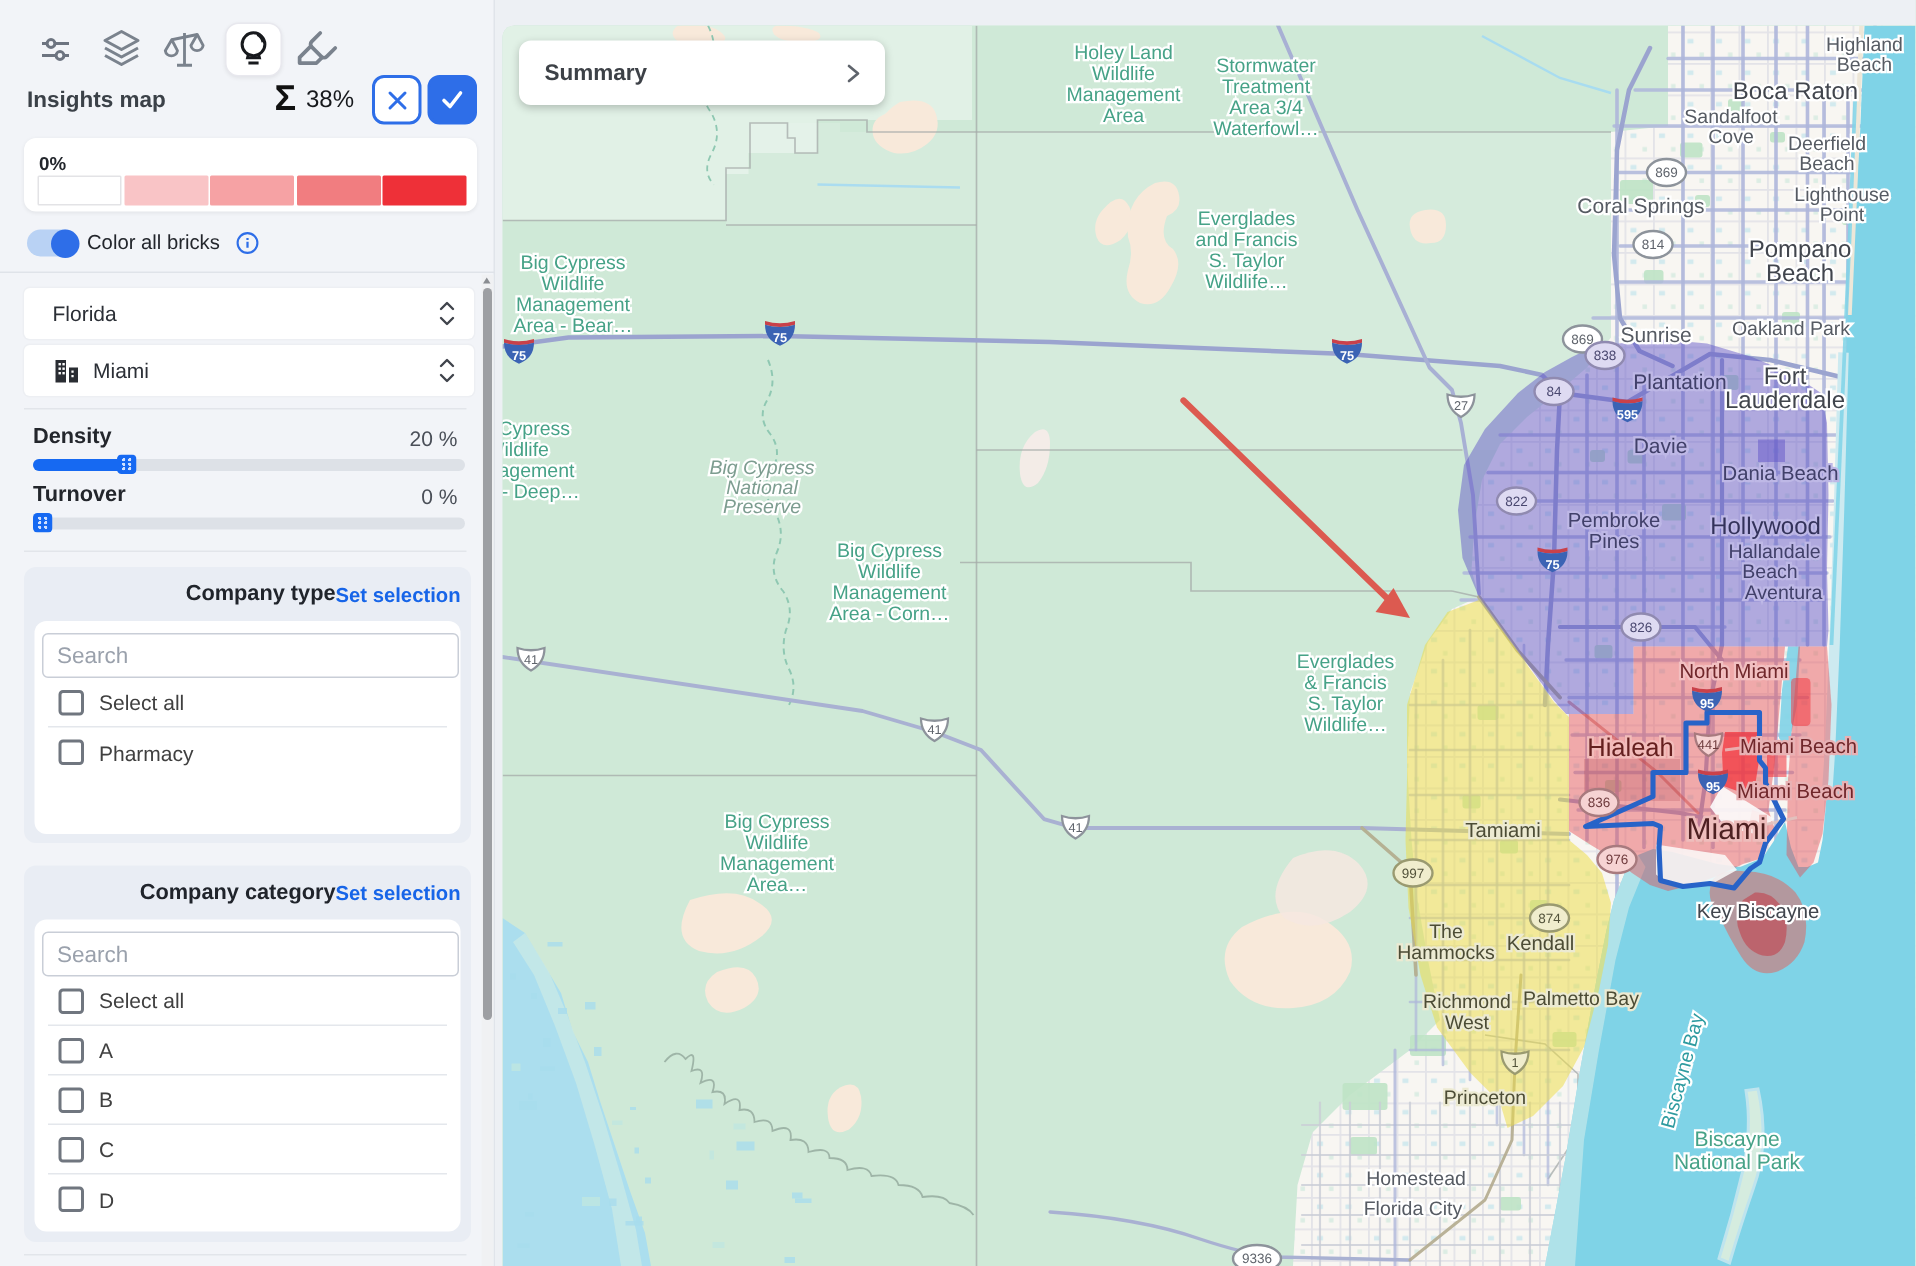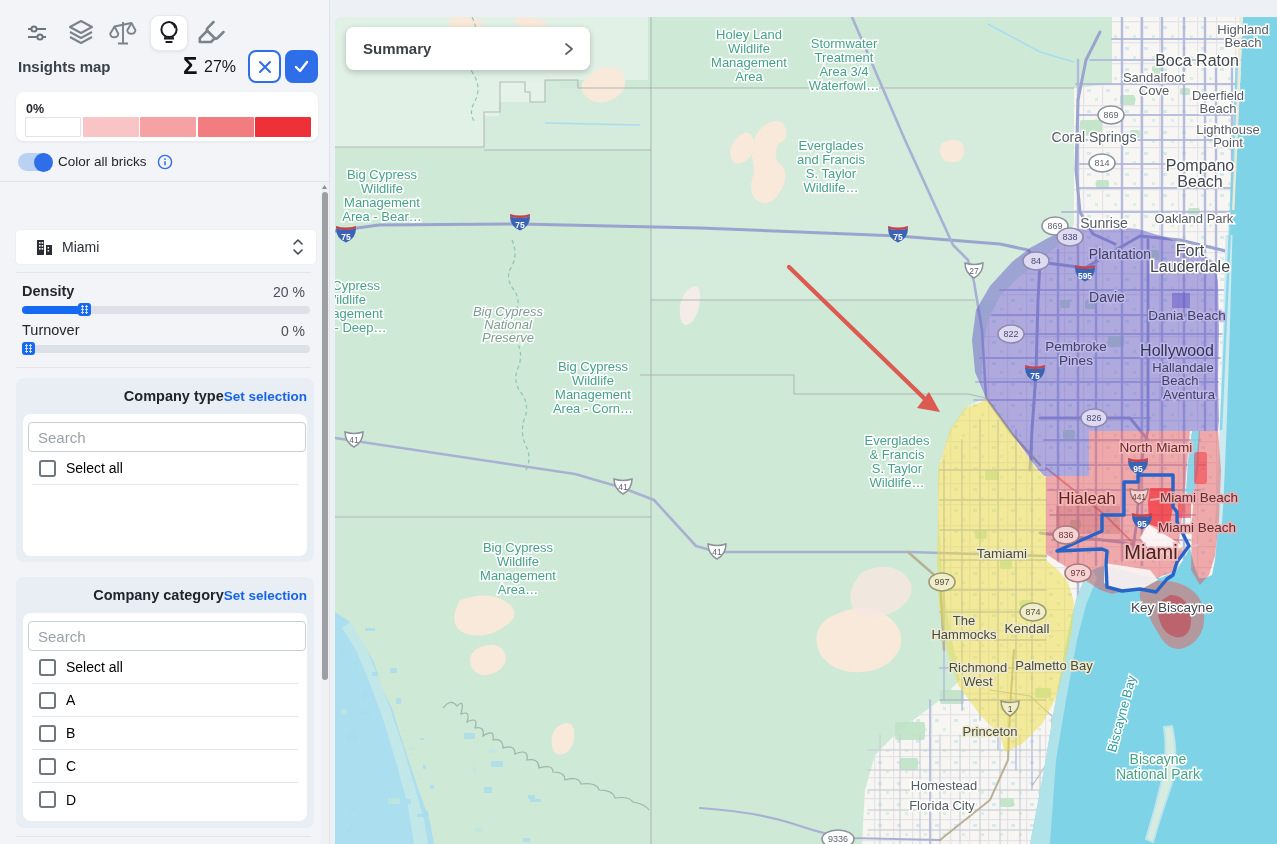--- a/index.html
+++ b/index.html
@@ -18,21 +18,21 @@
 .card{position:absolute;left:16px;width:298px;background:#e9edf4;border-radius:8px}
 .chead{display:flex;justify-content:flex-end;align-items:center;height:36px;padding:0 7px 0 13px}
 .chead span:first-child{font-size:14.5px;font-weight:bold;color:#20242b}
 .setsel{font-size:13.5px;font-weight:bold;color:#1765e8}
 .inner{margin:0 7px;background:#fff;border-radius:8px;padding:8px 5px 0 5px}
 .search{display:block;width:278px;height:30px;margin:0 auto;border:1px solid #c9ced7;border-radius:4px;font-size:15px;color:#23262c;padding-left:9px;outline:none;font-family:Liberation Sans, sans-serif}
 .search::placeholder{color:#9aa1ac}
 .row{position:relative;height:33px;display:flex;align-items:center;border-bottom:1px solid #e4e7ec;margin:0 4px}
 .row.last{border-bottom:none}
 .cb{width:17px;height:17px;border:2px solid #70767f;border-radius:3px;margin-left:7px;flex:none}
-.cbl{margin-left:10px;font-size:14px;color:#000000}
+.cbl{margin-left:10px;font-size:14px;color:#404040}
 #sbtrack{position:absolute;right:0;top:183px;width:8px;height:661px;background:#f0f1f3}
 #sbthumb{position:absolute;right:1px;top:192px;width:6px;height:488px;background:#9d9fa3;border-radius:3px}
 #mapwrap{position:absolute;left:335px;top:17px;width:942px;height:827px;border-top-left-radius:8px;overflow:hidden;background:#cfe9d7}
 #summary{position:absolute;left:346px;top:27px;width:244px;height:43px;background:#fff;border-radius:8px;box-shadow:0 2px 6px rgba(0,0,0,.22);display:flex;align-items:center;padding:0 14px 0 17px;justify-content:space-between}
 #summary b{font-size:15px;color:#3d4147}
 </style></head>
 <body>
 <div id="mapwrap">
     <svg width="942" height="827" viewBox="335 17 942 827" style="display:block">
 <defs>
@@ -454,21 +454,21 @@
       </g>
   </svg>
   <svg class="ic" style="left:196px;top:17px" width="32" height="32" viewBox="0 0 32 32">
     <g stroke="#7a828d" stroke-width="2" fill="none" stroke-linejoin="round" stroke-linecap="round" transform="scale(1.25)">
         <path d="m9 11-6 6v3h9l3-3"></path>
         <path d="m22 12-4.6 4.6a2 2 0 0 1-2.8 0l-5.2-5.2a2 2 0 0 1 0-2.8L14 4"></path>
       </g>
   </svg>
   <div style="position:absolute;left:18px;top:58px;font-size:15px;font-weight:bold;color:#3b4148">Insights map</div>
   <div style="position:absolute;left:183px;top:52px;font-size:24px;color:#111;font-weight:bold">Σ</div>
-  <div style="position:absolute;left:204px;top:58px;font-size:16px;color:#16181c">27%</div>
+  <div style="position:absolute;left:204px;top:58px;font-size:16px;color:#16181c">38%</div>
   <div class="sqbtn" style="left:248px;border:2px solid #2e6ee8;background:#fff">
      <svg width="16" height="16" viewBox="0 0 16 16">
         <path d="M3,3 L13,13 M13,3 L3,13" stroke="#2e6ee8" stroke-width="2" stroke-linecap="round"></path>
       </svg>
   </div>
   <div class="sqbtn" style="left:285px;background:#2e6ee8;border:2px solid #2e6ee8">
      <svg width="17" height="17" viewBox="0 0 17 17">
         <path d="M3,9 L7,13 L14,4" stroke="#fff" stroke-width="2.4" fill="none" stroke-linecap="round" stroke-linejoin="round"></path>
       </svg>
   </div>
@@ -484,20 +484,26 @@
   <div id="toggle">
       <div id="knob"></div>
     </div>
   <div style="position:absolute;left:58px;top:154px;font-size:13.5px;color:#23262c">Color all bricks</div>
   <svg style="position:absolute;left:157px;top:154px" width="16" height="16" viewBox="0 0 16 16">
       <circle cx="8" cy="8" r="6.6" fill="none" stroke="#2e6ee8" stroke-width="1.4"></circle>
       <path d="M8,7.2 V11.2 M8,4.6 V6" stroke="#2e6ee8" stroke-width="1.5"></path>
     </svg>
   <div style="position:absolute;left:0;top:181px;width:330px;height:1px;background:#dfe3e9"></div>
 
+  <div class="sel" style="top:192px">
+      <span style="color:#2b2f36">Florida</span>
+      <svg class="chev" width="12" height="18" viewBox="0 0 12 18">
+        <path d="M2,6 L6,2 L10,6 M2,12 L6,16 L10,12" stroke="#40444c" stroke-width="1.6" fill="none" stroke-linecap="round" stroke-linejoin="round"></path>
+      </svg>
+    </div>
   <div class="sel" style="top:230px">
     <svg width="19" height="19" viewBox="0 0 19 19" style="margin-right:8px;flex:none">
       <g fill="#2a2d33">
           <rect x="2" y="2" width="7" height="15"></rect>
           <rect x="11" y="7" width="6" height="10"></rect>
           <rect x="4" y="4" width="1.6" height="1.6" fill="#fff"></rect>
           <rect x="6.6" y="4" width="1.6" height="1.6" fill="#fff"></rect>
           <rect x="4" y="7" width="1.6" height="1.6" fill="#fff"></rect>
           <rect x="6.6" y="7" width="1.6" height="1.6" fill="#fff"></rect>
           <rect x="4" y="10" width="1.6" height="1.6" fill="#fff"></rect>
@@ -512,37 +518,41 @@
       </svg>
     </div>
 
   <div style="position:absolute;left:16px;top:272px;width:295px;height:1px;background:#e2e5ea"></div>
   <div style="position:absolute;left:22px;top:283px;font-size:14.5px;font-weight:bold;color:#23262c">Density</div>
   <div style="position:absolute;right:24px;top:284px;font-size:14px;color:#4a4f58">20 %</div>
   <div class="track" style="top:306px">
       <div class="fill" style="width:63px"></div>
       <div class="handle" style="left:56px"></div>
     </div>
-  <div style="position:absolute;left:22px;top:322px;font-size:14.5px;font-weight:normal;color:#23262c">Turnover</div>
+  <div style="position:absolute;left:22px;top:322px;font-size:14.5px;font-weight:bold;color:#23262c">Turnover</div>
   <div style="position:absolute;right:24px;top:323px;font-size:14px;color:#4a4f58">0 %</div>
   <div class="track" style="top:345px">
       <div class="handle" style="left:0px"></div>
     </div>
   <div style="position:absolute;left:16px;top:367px;width:295px;height:1px;background:#e2e5ea"></div>
 
   <div class="card" style="top:378px;height:184px">
     <div class="chead">
         <span>Company type</span>
         <span class="setsel">Set selection</span>
       </div>
     <div class="inner" style="height:142px">
       <input class="search" placeholder="Search" style="">
       <div class="row">
           <span class="cb"></span>
           <span class="cbl">Select all</span>
+        </div>
+      <div class="row last">
+          <span class="cb"></span>
+          <span class="cbl">Pharmacy</span>
         </div>
     </div>
   </div>
 
   <div class="card" style="top:577px;height:251px">
     <div class="chead">
         <span>Company category</span>
         <span class="setsel">Set selection</span>
       </div>
     <div class="inner" style="height:208px">

